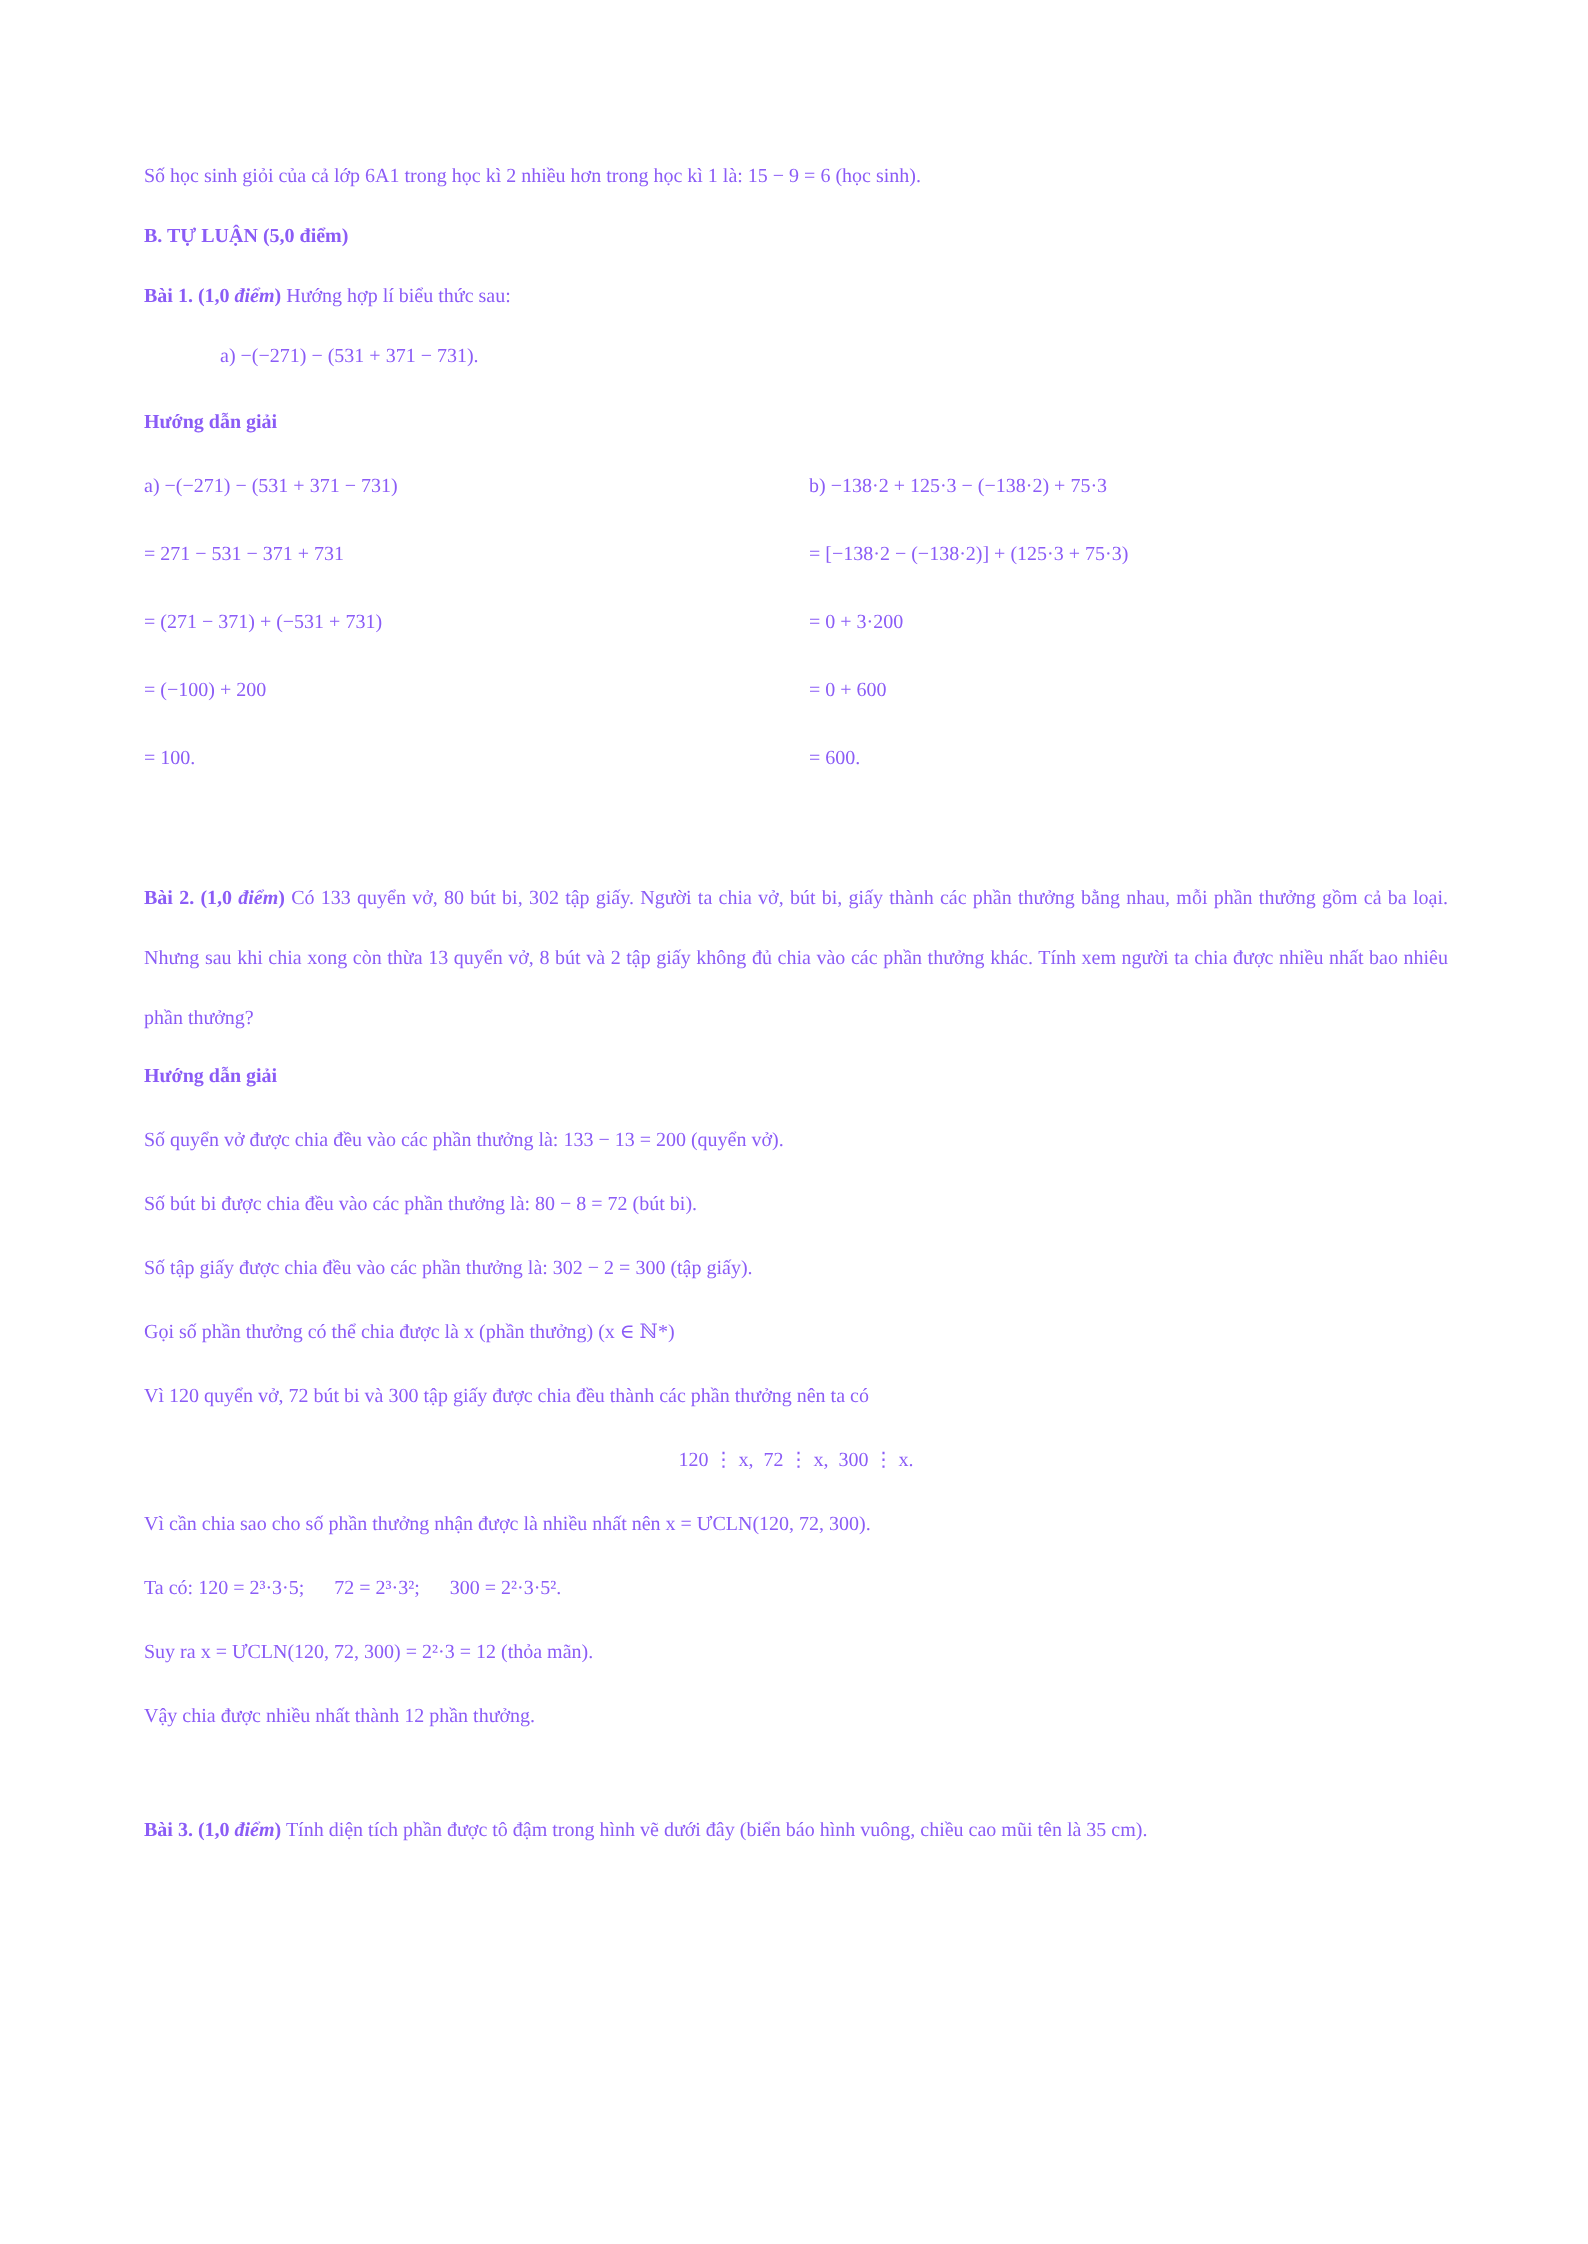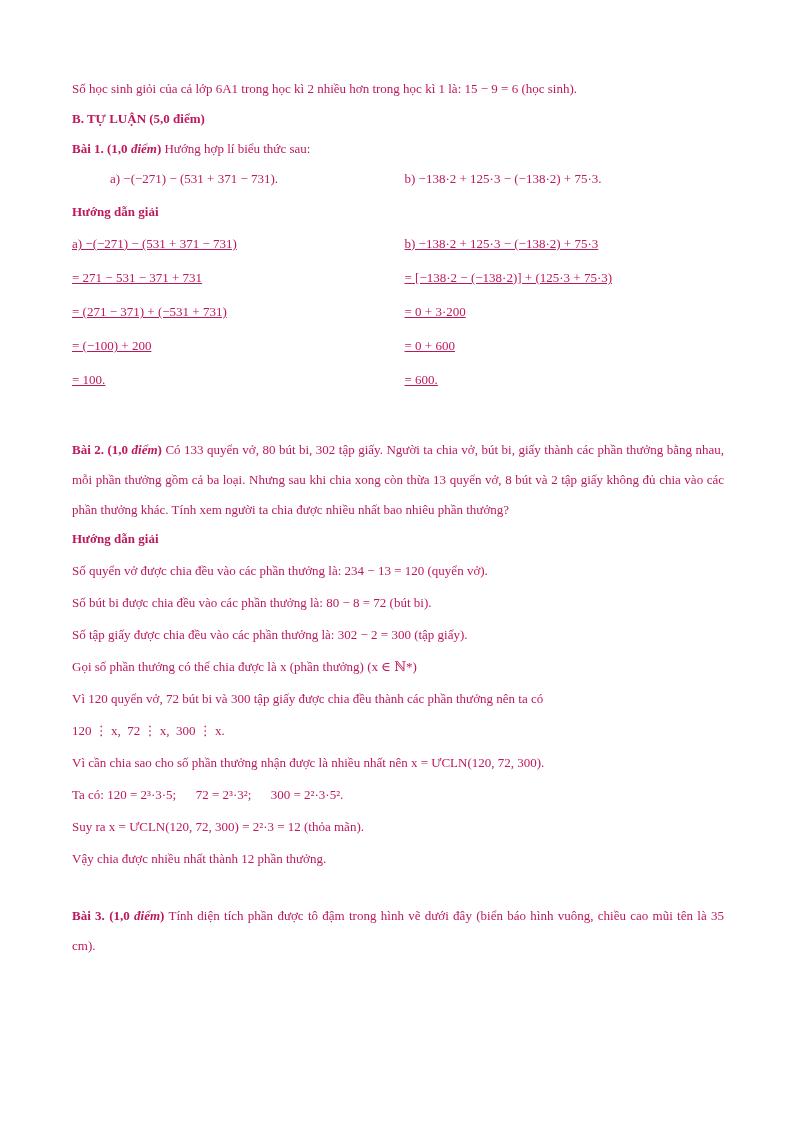--- a/index.html
+++ b/index.html
@@ -3,57 +3,54 @@
 <meta charset="utf-8">
 <style>
   * { margin: 0; padding: 0; box-sizing: border-box; }
   html, body { background: #e9e9e9; }
   .page {
     width: 794px;
     height: 1122px;
     margin: 0 auto;
     background: #ffffff;
     font-family: "Liberation Serif", "DejaVu Serif", serif;
-    font-size: 13px;
-    color: #be185d;
+    font-size: 10px;
+    color: #8b5cf6;
     padding: 78px 70px 40px 72px;
     overflow: hidden;
   }
   .line { line-height: 21px; margin-bottom: 9px; }
   .bold { font-weight: bold; }
   .body-par { text-align: justify; line-height: 30px; margin-bottom: 3px; margin-top: 32px; }
   .two-col { display: flex; align-items: center; }
   .two-col .col-left  { width: 51%; }
   .two-col .col-right { width: 49%; }
   .exprs { margin: 3px 0 12px 0; }
   .exprs .col-left { padding-left: 38px; }
   .guide { margin-bottom: 11px; }
   .math-line { white-space: pre-wrap; line-height: 21px; margin-bottom: 13px; }
   .sol-line  { white-space: pre-wrap; line-height: 21px; margin-bottom: 11px; }
-  .solution-block { margin-bottom: 2px; text-decoration: underline; }
-  .centered { }
+  .solution-block { margin-bottom: 2px; }
+  .centered { text-align: center; }
   b i { font-style: italic; }
 </style>
 </head>
 <body>
 
 <div class="page">
 
   <p class="line">Số học sinh giỏi của cả lớp 6A1 trong học kì 2 nhiều hơn trong học kì 1 là: 15 − 9 = 6 (học sinh).</p>
 
   <p class="line bold">B. TỰ LUẬN (5,0 điểm)</p>
 
   <p class="line"><b><span>Bài 1. (1,0 </span><i>điểm</i><span>)</span></b><span> Hướng hợp lí biểu thức sau:</span></p>
 
   <div class="two-col exprs">
     <div class="col-left">
       <span class="math-line">a) −(−271) − (531 + 371 − 731).</span>
-    </div>
-    <div class="col-right">
-      <span class="math-line">b) −138·2 + 125·3 − (−138·2) + 75·3.</span>
     </div>
   </div>
 
   <p class="line bold guide">Hướng dẫn giải</p>
 
   <div class="two-col solution-block">
     <div class="col-left">
       <p class="math-line">a) −(−271) − (531 + 371 − 731)</p>
       <p class="math-line">= 271 − 531 − 371 + 731</p>
       <p class="math-line">= (271 − 371) + (−531 + 731)</p>
@@ -67,21 +64,21 @@
       <p class="math-line">= 0 + 600</p>
       <p class="math-line">= 600.</p>
     </div>
   </div>
 
   <p class="body-par"><b><span>Bài 2. (1,0 </span><i>điểm</i><span>)</span></b><span> Có 133 quyển vở, 80 bút bi, 302 tập giấy. Người ta chia vở, bút bi, giấy thành các phần thưởng bằng nhau, mỗi phần thưởng gồm cả ba loại. Nhưng sau khi chia xong còn thừa 13 quyển vở, 8 bút và 2 tập giấy không đủ chia vào các phần thưởng khác. Tính xem người ta chia được nhiều nhất bao nhiêu phần thưởng?</span></p>
 
   <p class="line bold guide">Hướng dẫn giải</p>
 
   <div>
-    <p class="sol-line">Số quyển vở được chia đều vào các phần thưởng là: 234 − 13 = 120 (quyển vở).</p>
+    <p class="sol-line">Số quyển vở được chia đều vào các phần thưởng là: 133 − 13 = 200 (quyển vở).</p>
     <p class="sol-line">Số bút bi được chia đều vào các phần thưởng là: 80 − 8 = 72 (bút bi).</p>
     <p class="sol-line">Số tập giấy được chia đều vào các phần thưởng là: 302 − 2 = 300 (tập giấy).</p>
     <p class="sol-line">Gọi số phần thưởng có thể chia được là x (phần thưởng) (x ∈ ℕ*)</p>
     <p class="sol-line">Vì 120 quyển vở, 72 bút bi và 300 tập giấy được chia đều thành các phần thưởng nên ta có</p>
     <p class="sol-line centered">120 ⋮ x,  72 ⋮ x,  300 ⋮ x.</p>
     <p class="sol-line">Vì cần chia sao cho số phần thưởng nhận được là nhiều nhất nên x = ƯCLN(120, 72, 300).</p>
     <p class="sol-line">Ta có: 120 = 2³·3·5;      72 = 2³·3²;      300 = 2²·3·5².</p>
     <p class="sol-line">Suy ra x = ƯCLN(120, 72, 300) = 2²·3 = 12 (thỏa mãn).</p>
     <p class="sol-line">Vậy chia được nhiều nhất thành 12 phần thưởng.</p>
   </div>

